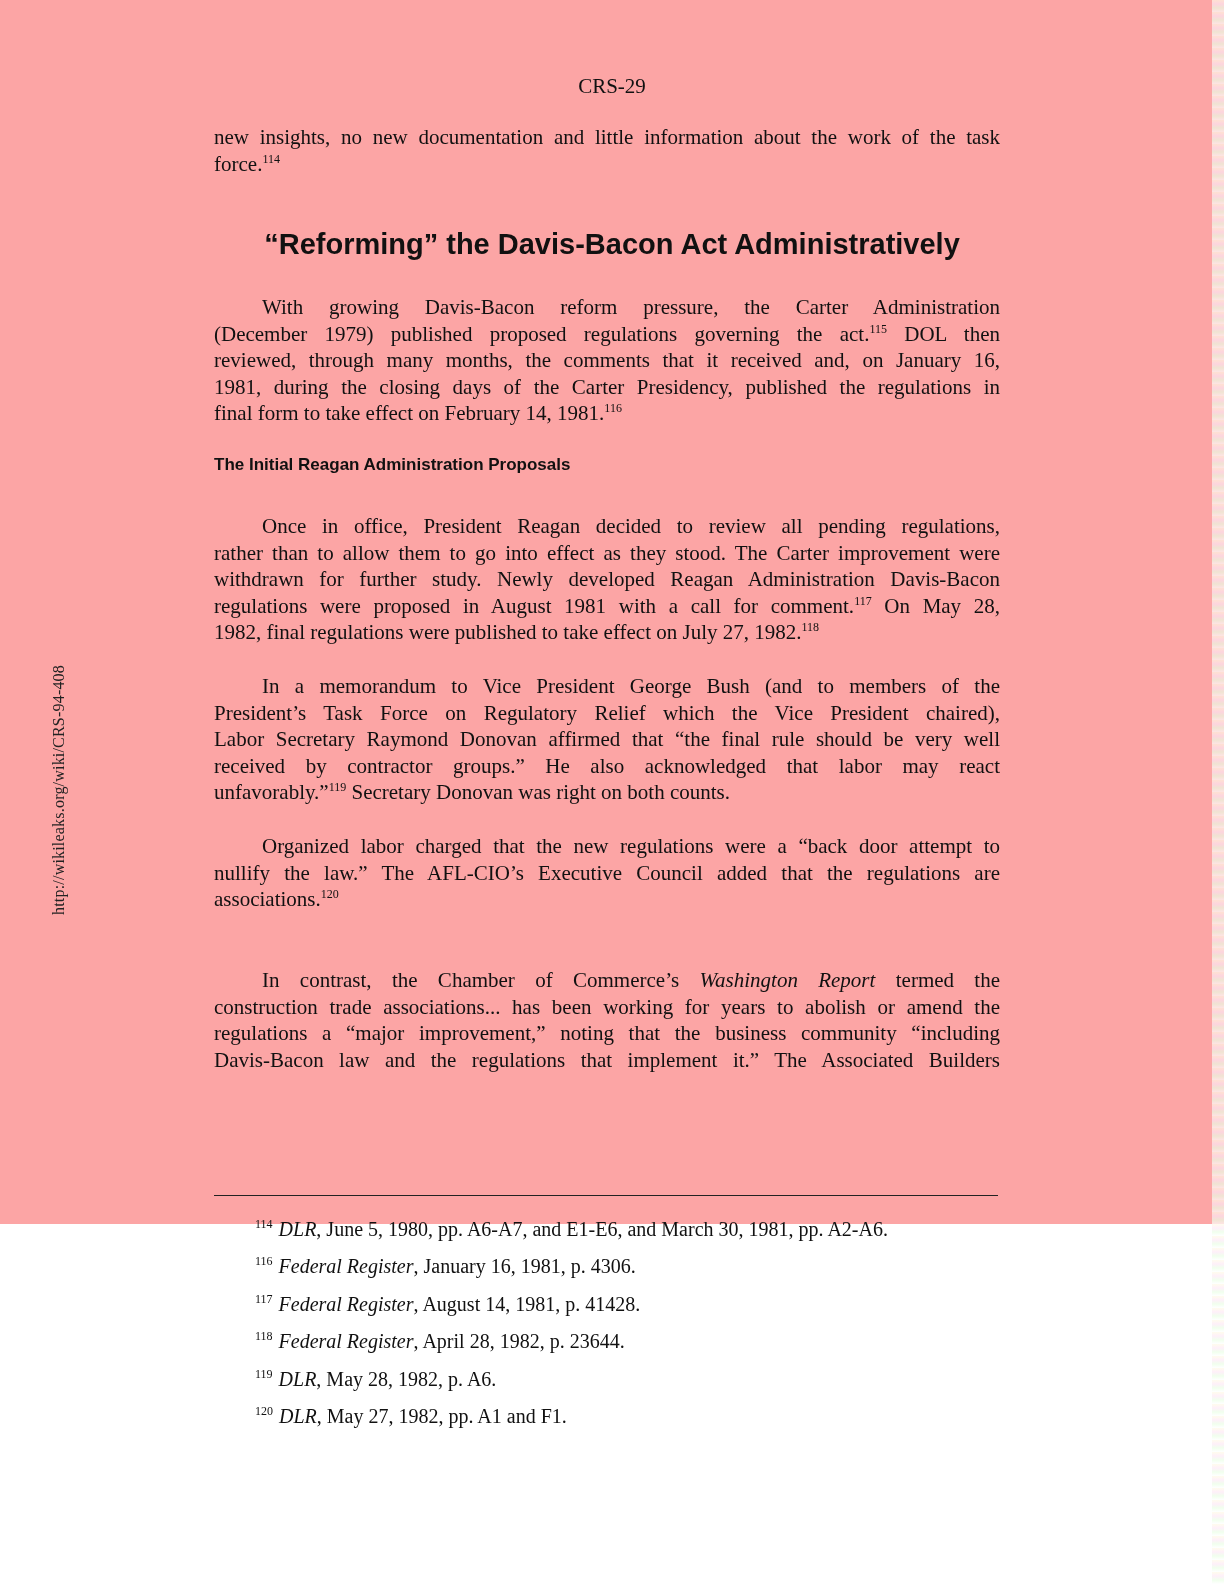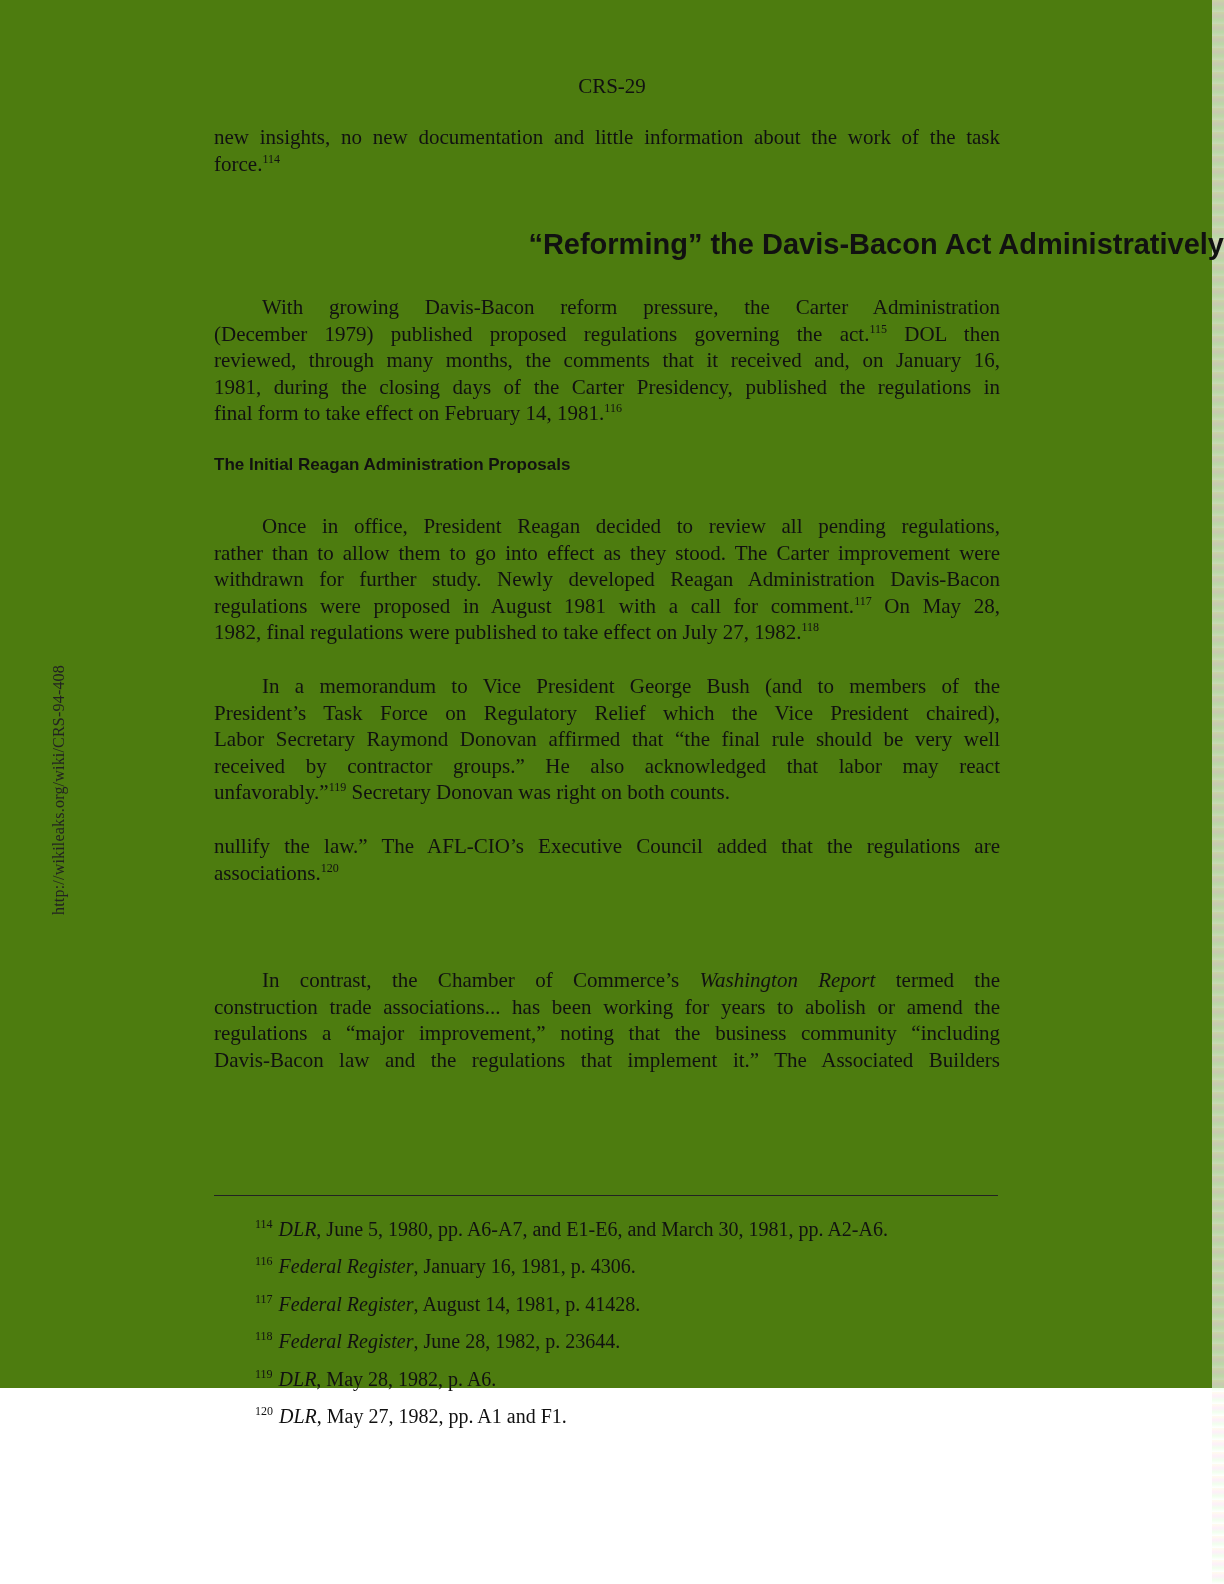--- a/index.html
+++ b/index.html
@@ -1,29 +1,29 @@
 <!DOCTYPE html>
 <html><head>
 <meta charset="utf-8">
 <style>
   html, body { margin: 0; padding: 0; background: #ffffff; }
   body { width: 1224px; height: 1584px; position: relative; overflow: hidden;
          font-family: "Liberation Serif", "DejaVu Serif", serif; color: #111; }
-  .page { position: absolute; left: 0; top: 0; width: 1224px; height: 1388px; background: #4d7c0f; }
+  .page { position: absolute; left: 0; top: 0; width: 1224px; height: 1224px; background: #fca5a5; }
   .right-edge { position: absolute; right: 0; top: 0; width: 12px; height: 1584px;
     background: repeating-linear-gradient(180deg, #fffbe6 0px, #fde9f7 4px, #eaffe6 8px, #fff 12px); opacity: .7; }
   .page-number { position: absolute; top: 74px; left: 0; width: 1224px; text-align: center; font-size: 21px; }
   .side-url { position: absolute; left: 50px; top: 915px; transform-origin: left top; transform: rotate(-90deg);
     font-size: 16px; white-space: nowrap; color: #222; letter-spacing: .2px; }
   .para { position: absolute; left: 214px; width: 786px; font-size: 21px; line-height: 26.6px; margin: 0; text-align: justify; }
   .para .line { display: block; white-space: nowrap; text-align: justify; text-align-last: justify; }
   .para .line.last { text-align-last: left; }
   .indent { padding-left: 48px; }
   sup { font-size: 12px; line-height: 0; vertical-align: 8px; }
-  .h1 { position: absolute; top: 228px; left: 0; width: 1224px; text-align: right;
+  .h1 { position: absolute; top: 228px; left: 0; width: 1224px; text-align: center;
     font-family: "Liberation Sans", "DejaVu Sans", sans-serif; font-weight: bold; font-size: 29px; margin: 0; }
   .h2 { position: absolute; top: 455px; left: 214px; font-family: "Liberation Sans", "DejaVu Sans", sans-serif;
     font-weight: bold; font-size: 17px; margin: 0; }
   .rule { position: absolute; left: 214px; top: 1195px; width: 784px; height: 1px; background: #222; }
   .footnotes { position: absolute; left: 214px; top: 1218px; width: 800px; font-size: 20px; margin-left: 41px; }
   .fn { height: 37.4px; white-space: nowrap; }
   .fn sup { font-size: 12px; vertical-align: 8px; margin-right: 6px; }
   .fn i { font-style: italic; }
 </style>
 </head>
@@ -63,34 +63,35 @@
 
   <div class="para" style="top:673px;">
     <span class="line indent">In a memorandum to Vice President George Bush (and to members of the</span>
     <span class="line">President’s Task Force on Regulatory Relief which the Vice President chaired),</span>
     <span class="line">Labor Secretary Raymond Donovan affirmed that “the final rule should be very well</span>
     <span class="line">received by contractor groups.”  He also acknowledged that labor may react</span>
     <span class="line last"><span>unfavorably.”</span><sup>119</sup> <span>Secretary Donovan was right on both counts.</span></span>
   </div>
 
   <div class="para" style="top:833px;">
+    <span class="line indent">Organized labor charged that the new regulations were a “back door attempt to</span>
     <span class="line">nullify the law.”  The AFL-CIO’s Executive Council added that the regulations are</span>
     <span class="line last"><span>associations.</span><sup>120</sup></span>
   </div>
 
   <div class="para" style="top:967px;">
     <span class="line indent"><span>In contrast, the Chamber of Commerce’s</span> <i>Washington Report</i> <span>termed the</span></span>
     <span class="line">construction trade associations... has been working for years to abolish or amend the</span>
     <span class="line">regulations a “major improvement,” noting that the business community “including</span>
     <span class="line">Davis-Bacon law and the regulations that implement it.”  The Associated Builders</span>
   </div>
 
   <div class="rule"></div>
 
   <div class="footnotes">
     <div class="fn"><sup>114</sup><i>DLR</i><span>, June 5, 1980, pp. A6-A7, and E1-E6, and March 30, 1981, pp. A2-A6.</span></div>
     <div class="fn"><sup>116</sup><i>Federal Register</i><span>, January 16, 1981, p. 4306.</span></div>
     <div class="fn"><sup>117</sup><i>Federal Register</i><span>, August 14, 1981, p. 41428.</span></div>
-    <div class="fn"><sup>118</sup><i>Federal Register</i><span>, June 28, 1982, p. 23644.</span></div>
+    <div class="fn"><sup>118</sup><i>Federal Register</i><span>, April 28, 1982, p. 23644.</span></div>
     <div class="fn"><sup>119</sup><i>DLR</i><span>, May 28, 1982, p. A6.</span></div>
     <div class="fn"><sup>120</sup><i>DLR</i><span>, May 27, 1982, pp. A1 and F1.</span></div>
   </div>
 </div>
 
 </body></html>

